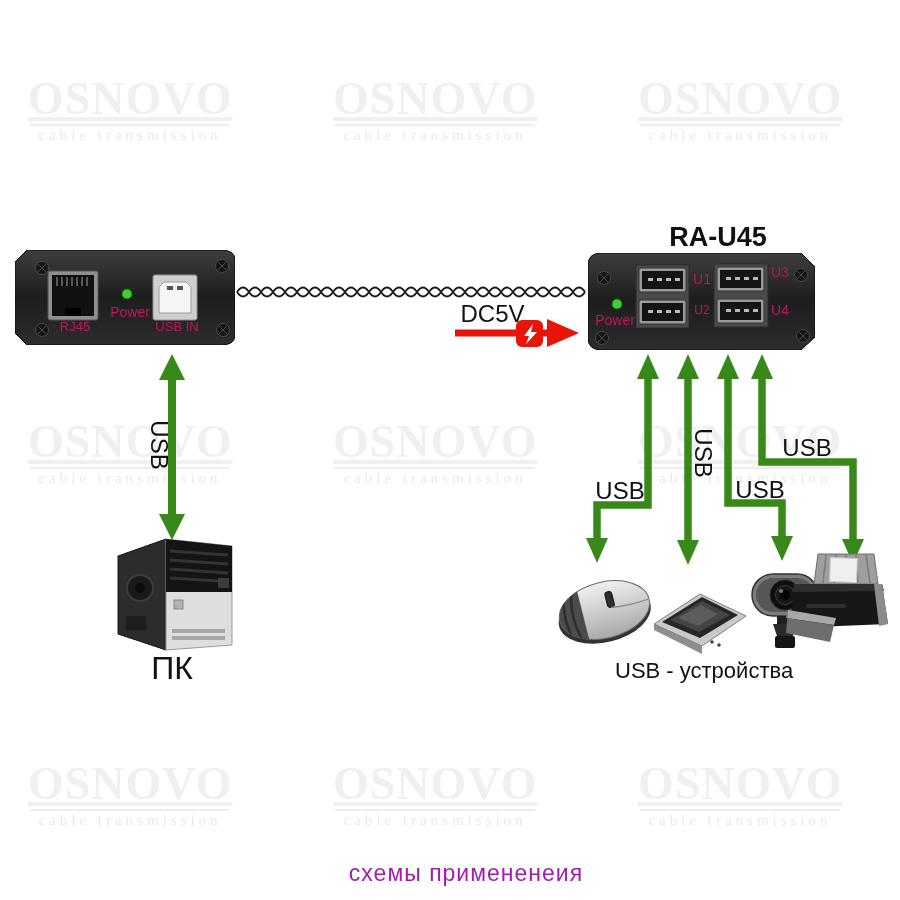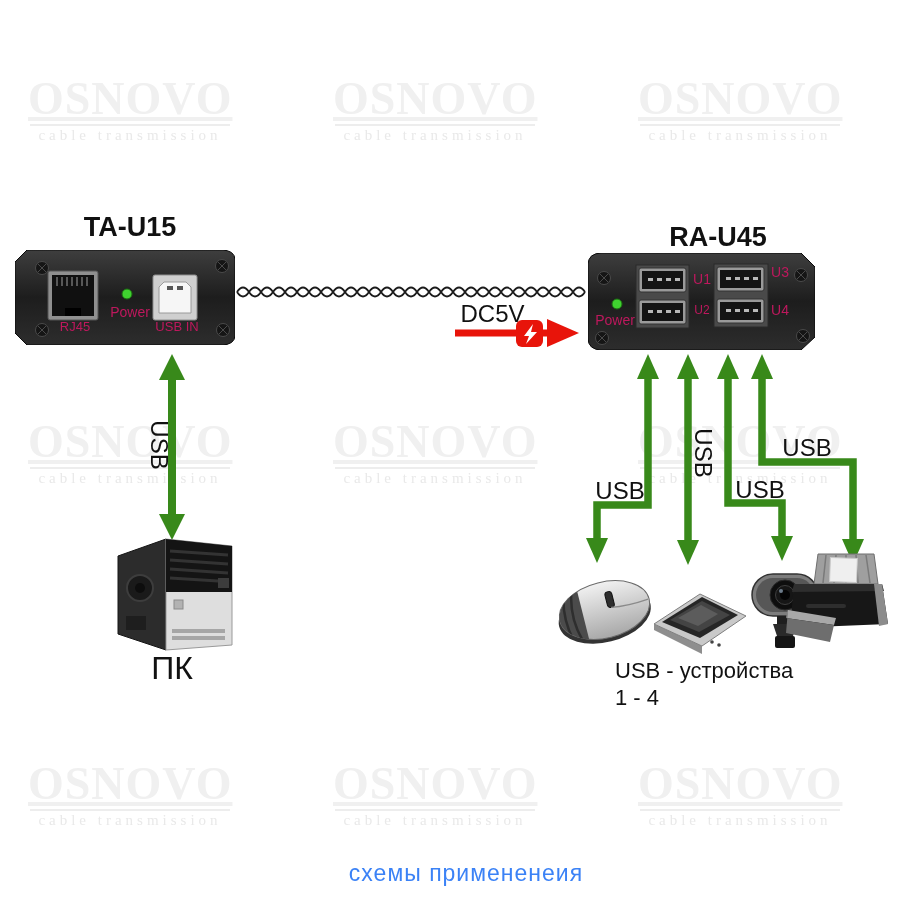--- a/index.html
+++ b/index.html
@@ -14,21 +14,21 @@
               color:#e9e9e9;white-space:nowrap;}
   
   .lbl{position:absolute;z-index:3;color:#111;}
   .title{font-size:27px;font-weight:bold;text-align:center;}
   .conn-label{font-size:25px;text-align:center;}
   .usb-label{font-size:24px;text-align:center;width:56px;}
   .usb-rot{transform:rotate(90deg);transform-origin:center;width:60px;height:26px;}
   .port-label{color:#be185d;font-size:13px;text-align:center;}
   .svg-abs{position:absolute;z-index:2;}
   .cap{font-size:22px;text-align:left;}
-  .page-cap{font-size:23px;color:#3b82f6;letter-spacing:1px;text-align:center;}
+  .page-cap{font-size:23px;color:#a21caf;letter-spacing:1px;text-align:center;}
 </style>
 </head>
 <body>
 
 <div class="canvas">
 
   <div class="wm" style="left:28px;top:76px">
       <div class="wm-brand">OSNOVO</div>
       <div class="wm-line"></div>
       <div class="wm-tagline">cable transmission</div>
@@ -160,21 +160,20 @@
       <rect x="50" y="58" width="16" height="8" fill="#000"></rect>
     </g>
     <circle cx="112" cy="44" r="5" fill="#3fd22f" stroke="#1c6b12"></circle>
     <g>
       <rect x="138" y="25" width="44" height="45" rx="2" fill="#cfcfcf" stroke="#8f8f8f"></rect>
       <path d="M149 32 H171 L176 37 V63 H144 V37 Z" fill="#f6f6f6" stroke="#9a9a9a"></path>
       <rect x="152" y="36" width="6" height="4" fill="#555"></rect>
       <rect x="162" y="36" width="6" height="4" fill="#555"></rect>
     </g>
   </svg>
-  <div class="lbl title" style="left:55px;top:212px;width:150px">TA-U15</div>
   <div class="lbl port-label" style="left:45px;top:319px;width:60px">RJ45</div>
   <div class="lbl port-label" style="left:100px;top:304px;width:60px;font-size:14px">Power</div>
   <div class="lbl port-label" style="left:147px;top:319px;width:60px">USB IN</div>
 
   <svg class="svg-abs" style="left:588px;top:253px" width="227" height="97" viewBox="0 0 227 97">
     <path d="M14 0 H213 L227 14 V84 L213 97 H14 Q0 97 0 85 V12 Q0 0 14 0 Z" fill="url(#gDark)" stroke="#0a0a0a"></path>
     <g stroke="#4a4a4a">
       <circle cx="16" cy="25" r="6.5" fill="#151515"></circle>
         <line x1="12" y1="21" x2="20" y2="29"></line>
         <line x1="20" y1="21" x2="12" y2="29"></line>
@@ -329,16 +328,15 @@
     <rect x="44" y="6" width="27" height="24" fill="#efefef" stroke="#c9c9c9" transform="rotate(2 57 18)"></rect>
     <polygon points="8,32 96,32 102,72 4,76" fill="#171717"></polygon>
     <polygon points="8,32 96,32 98,39 6,40" fill="#2e2e2e"></polygon>
     <polygon points="88,32 96,32 102,72 93,74" fill="#8c8c8c"></polygon>
     <rect x="20" y="52" width="40" height="4" rx="2" fill="#2e2e2e"></rect>
     <polygon points="2,58 50,66 48,73 0,66" fill="#a8a8a8"></polygon>
     <polygon points="2,58 0,66 48,73 44,90 0,81" fill="#6e6e6e"></polygon>
   </svg>
 
   <div class="lbl cap" style="left:615px;top:658px;width:245px">USB - устройства</div>
-  <div class="lbl cap" style="left:615px;top:685px;width:245px">1 - 4</div>
   <div class="lbl page-cap" style="left:280px;top:860px;width:372px">схемы примененеия</div>
 
 </div>
 
 </body></html>

